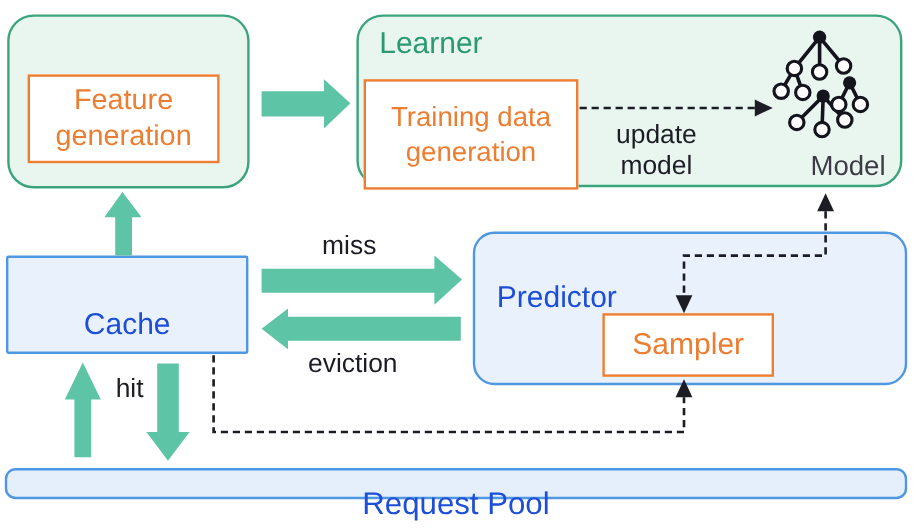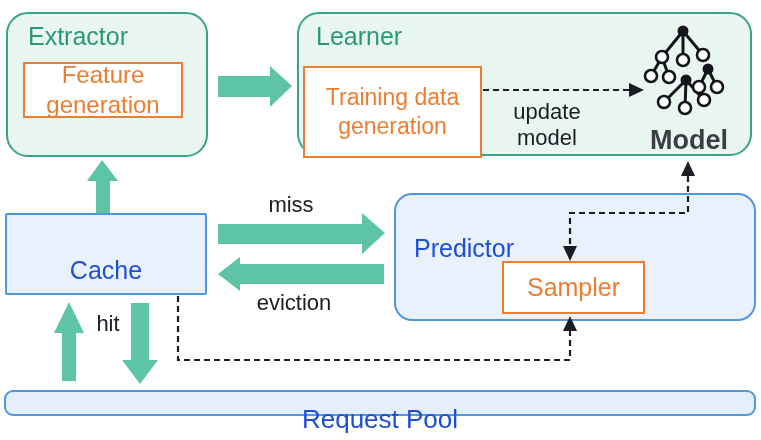--- a/index.html
+++ b/index.html
@@ -8,47 +8,46 @@
     font-family:"Liberation Sans","DejaVu Sans",sans-serif;
   }
   .layer{position:absolute;left:0;top:0;width:761px;height:440px;pointer-events:none;}
   .box{position:absolute;box-sizing:border-box;}
   .extractor-box{left:6px;top:12px;width:202px;height:145px;background:#e9f6f0;border:2px solid #3aa57d;border-radius:22px;}
   .learner-box{left:297px;top:12px;width:455px;height:144px;background:#e9f6f0;border:2px solid #3aa57d;border-radius:22px;}
   .cache-box{left:5px;top:213px;width:202px;height:82px;background:#e9f2fc;border:2px solid #4f97e0;border-radius:2px;display:flex;align-items:center;justify-content:center;}
   .predictor-box{left:394px;top:193px;width:362px;height:128px;background:#e9f2fc;border:2px solid #4f97e0;border-radius:18px;}
   .request-pool-box{left:4px;top:390px;width:752px;height:26px;background:#e5effb;border:2px solid #4f97e0;border-radius:9px;display:flex;align-items:center;justify-content:center;}
   .inner-box{position:absolute;box-sizing:border-box;background:#ffffff;border:2px solid #ed7d31;display:flex;align-items:center;justify-content:center;text-align:center;color:#ed7d31;}
-  .feature-box{left:23px;top:62px;width:160px;height:56px;font-size:24px;line-height:1.25;}
+  .feature-box{left:23px;top:62px;width:160px;height:74px;font-size:24px;line-height:1.25;}
   .training-box{left:303px;top:66px;width:179px;height:92px;font-size:23px;line-height:1.25;}
   .sampler-box{left:502px;top:261px;width:143px;height:53px;font-size:25px;}
   .green-title{position:absolute;color:#2b9a72;font-size:25px;}
   .blue-title{color:#1d4ed8;font-size:25px;margin-top:32px;}
   .extractor-title{left:28px;top:22px;}
   .learner-title{left:316px;top:22px;}
   .predictor-title{position:absolute;left:414px;top:202px;}
   .cache-title{font-size:25px;}
   .pool-title{font-size:26px;}
-  .model-label{position:absolute;left:650px;top:125px;width:88px;text-align:left;color:#3c3c45;font-size:27px;font-weight:bold;}
+  .model-label{position:absolute;left:650px;top:125px;width:88px;text-align:right;color:#3c3c45;font-size:23px;}
   .edge-label{position:absolute;color:#1c1c24;font-size:22px;text-align:center;}
   .miss-label{left:245px;top:192px;width:92px;}
   .eviction-label{left:233px;top:290px;width:122px;}
   .hit-label{left:86px;top:311px;width:44px;}
   .update-model-label{left:496px;top:99px;width:102px;line-height:26px;}
 </style>
 </head>
 <body>
 
 <div class="stage">
 
   <div class="box extractor-box"></div>
   <div class="box learner-box"></div>
   <div class="box predictor-box"></div>
 
-  <div class="green-title extractor-title">Extractor</div>
   <div class="green-title learner-title">Learner</div>
   <div class="predictor-title blue-title">Predictor</div>
 
   <div class="inner-box feature-box">Feature generation</div>
   <div class="inner-box training-box">Training data generation</div>
   <div class="inner-box sampler-box">Sampler</div>
 
   <div class="box cache-box">
     <span class="blue-title cache-title">Cache</span>
   </div>

